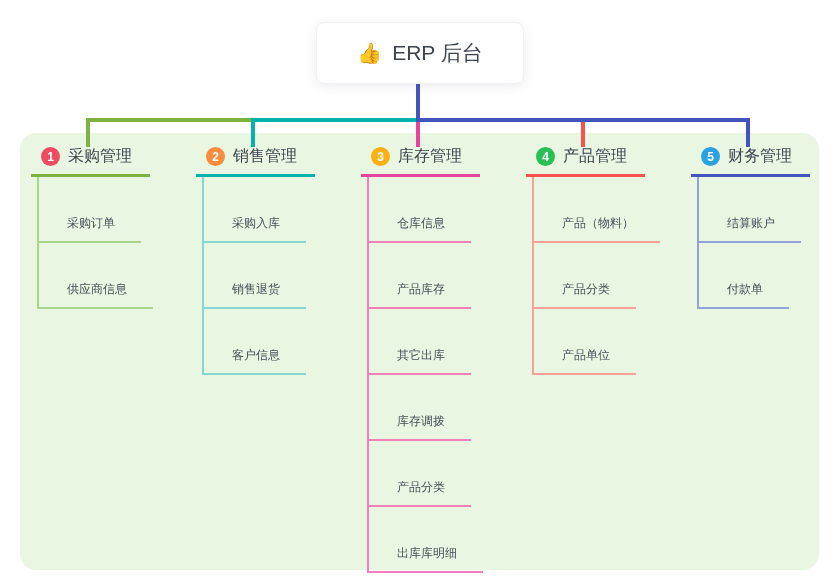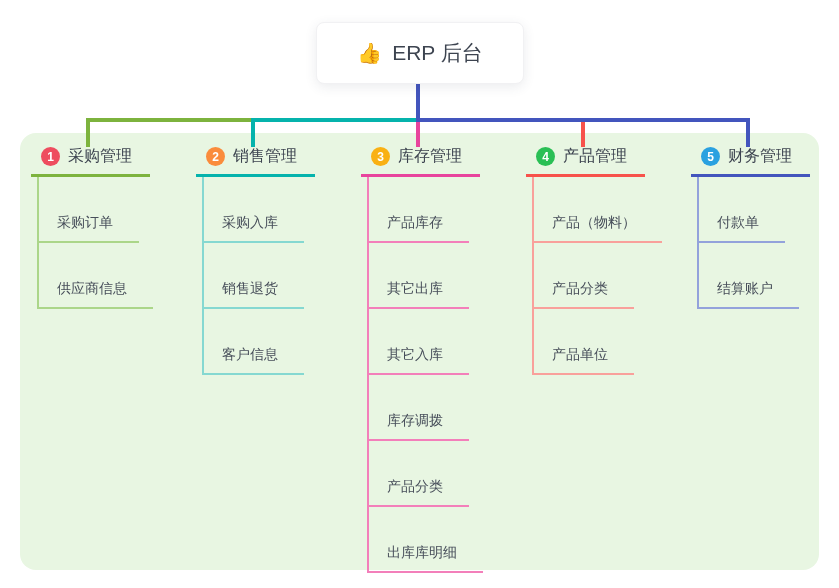--- a/index.html
+++ b/index.html
@@ -35,23 +35,23 @@
     width:19px;height:19px;border-radius:50%;flex:0 0 19px;
     background:var(--badge);color:#fff;font-size:12px;font-weight:bold;
     display:flex;align-items:center;justify-content:center;line-height:1;
   }
   .children{
     margin:0 0 0 6px;padding:0;list-style:none;
     border-left:2px solid var(--light);
   }
   .children li{
     height:55px;display:flex;align-items:flex-end;
-    padding:0 26px 9px 18px;border-bottom:2px solid var(--light);
+    padding:0 26px 9px 28px;border-bottom:2px solid var(--light);
     width:fit-content;white-space:nowrap;
-    font-size:14px;color:#474e5a;cursor:default;
+    font-size:12px;color:#474e5a;cursor:default;
   }
 </style>
 </head>
 <body>
 
 <div class="canvas">
   <div class="panel" style="background: rgb(232, 246, 226);"></div>
 
   <div id="connectors">
       <div class="cline" style="left: 86px; top: 118px; width: 4px; height: 29px; background: rgb(125, 179, 62);"></div>
@@ -93,23 +93,23 @@
           <li>客户信息</li>
         </ul>
   </div>
 
   <div class="branch" style="left: 361px; --main: #e8449d; --light: #f37fba; --badge: #f9b113;">
     <div class="branch-header">
       <span class="badge">3</span>
       <span>库存管理</span>
     </div>
     <ul class="children">
+          <li>仓库信息</li>
           <li>产品库存</li>
           <li>其它出库</li>
-          <li>其它入库</li>
           <li>库存调拨</li>
           <li>产品分类</li>
           <li>出库库明细</li>
         </ul>
   </div>
 
   <div class="branch" style="left: 526px; --main: #f7524b; --light: #f9a09b; --badge: #2abf55;">
     <div class="branch-header">
       <span class="badge">4</span>
       <span>产品管理</span>
@@ -120,18 +120,18 @@
           <li>产品单位</li>
         </ul>
   </div>
 
   <div class="branch" style="left: 691px; --main: #4355bd; --light: #93a2db; --badge: #2aa1e0;">
     <div class="branch-header">
       <span class="badge">5</span>
       <span>财务管理</span>
     </div>
     <ul class="children">
+          <li>结算账户</li>
           <li>付款单</li>
-          <li>结算账户</li>
         </ul>
   </div>
 </div>
 </div>
 
 </body></html>

